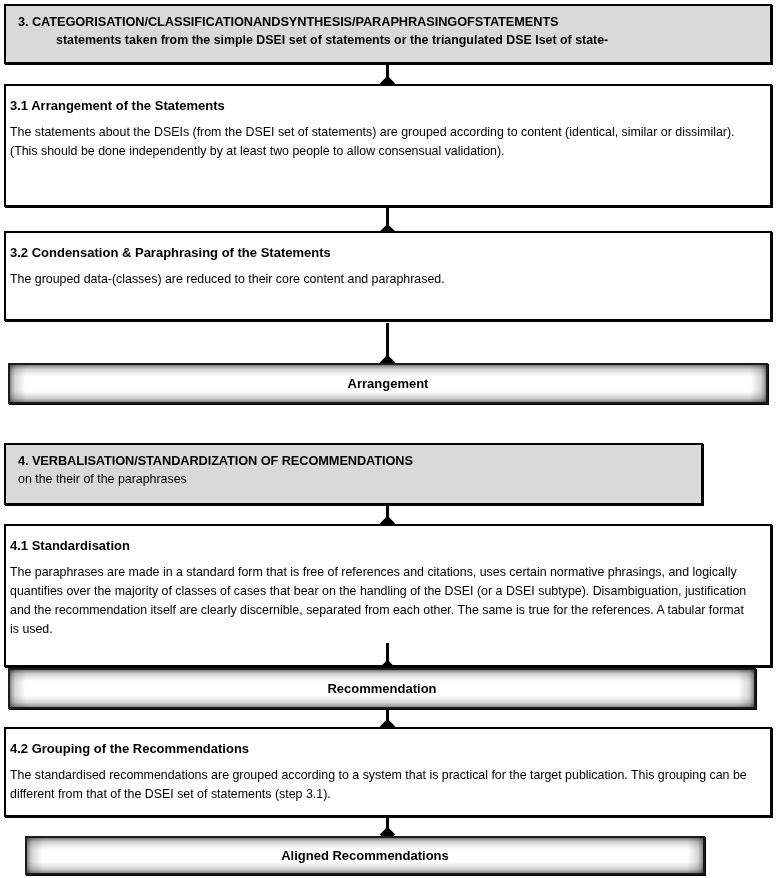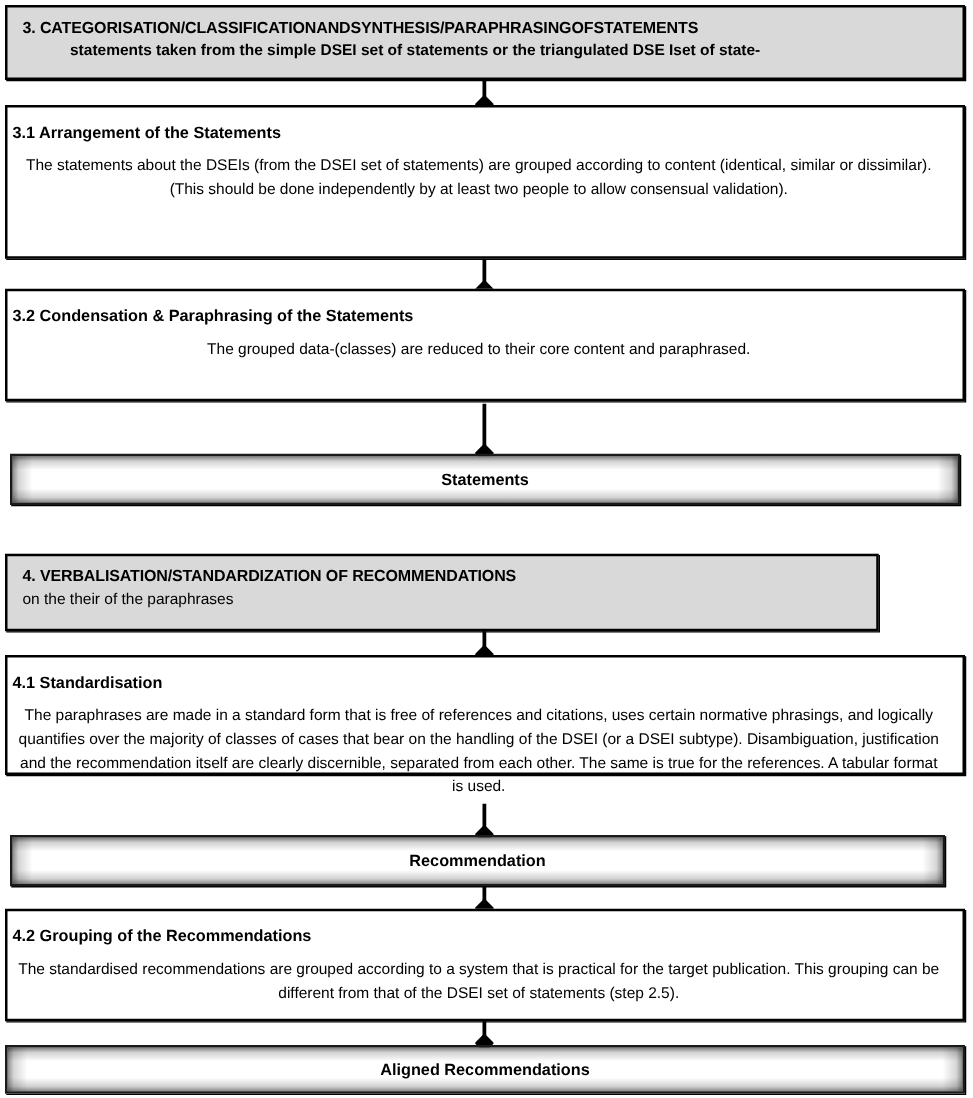--- a/index.html
+++ b/index.html
@@ -64,21 +64,21 @@
     font-size: 13px;
     font-weight: bold;
     margin: 0 0 9px 0;
     line-height: 1.2;
   }
   .step-body {
     font-size: 12.4px;
     font-weight: normal;
     line-height: 1.55;
     margin: 0;
-    text-align: center;
+    text-align: left;
   }
 
   
   .result-box {
     border: 2px solid #1a1a1a;
     box-shadow: 1px 1px 0 0 #000000;
     background:
       linear-gradient(to bottom,
         #7d7d7d 0px, #d2d2d2 4px, #ffffff 11px,
         #ffffff calc(100% - 11px), #d2d2d2 calc(100% - 4px), #8a8a8a 100%),
@@ -135,51 +135,51 @@
 
   <div class="node step-box" style="left:4px; top:231px; width:768px; height:90px;">
     <p class="step-title">3.2 Condensation &amp; Paraphrasing of  the Statements</p>
     <p class="step-body">The grouped data-(classes) are reduced to their core content and paraphrased.</p>
   </div>
 
   <div class="connector" style="left:386px; top:323px; height:42px;"></div>
   <div class="arrow-head" style="left:382px; top:357px;"></div>
 
   <div class="node result-box" style="left:8px; top:363px; width:760px; height:41px;">
-    <span class="result-label">Statements</span>
+    <span class="result-label">Arrangement</span>
   </div>
 
   <div class="node section-header" style="left:4px; top:443px; width:699px; height:62px;">
     <div class="section-title">4. VERBALISATION/STANDARDIZATION OF RECOMMENDATIONS</div>
     <div class="section-subtitle">on the their of the paraphrases</div>
   </div>
 
   <div class="connector" style="left:386px; top:505px; height:24px;"></div>
   <div class="arrow-head" style="left:382px; top:518px;"></div>
 
-  <div class="node step-box" style="left:4px; top:524px; width:768px; height:96px;">
+  <div class="node step-box" style="left:4px; top:524px; width:768px; height:143px;">
     <p class="step-title">4.1  Standardisation</p>
     <p class="step-body">The paraphrases are made in a standard form that is free of references and citations, uses certain normative phrasings, and logically quantifies over the majority of classes of cases that bear on the handling of the DSEI (or a DSEI subtype). Disambiguation, justification and the recommendation itself are clearly discernible, separated from each other. The same is true for the references. A tabular format is used.</p>
   </div>
 
   <div class="connector" style="left:386px; top:643px; height:27px;"></div>
   <div class="arrow-head" style="left:382px; top:662px;"></div>
 
   <div class="node result-box" style="left:8px; top:668px; width:748px; height:41px;">
     <span class="result-label">Recommendation</span>
   </div>
 
   <div class="connector" style="left:386px; top:709px; height:21px;"></div>
   <div class="arrow-head" style="left:382px; top:721px;"></div>
 
   <div class="node step-box" style="left:4px; top:727px; width:768px; height:90px;">
     <p class="step-title">4.2  Grouping of the Recommendations</p>
-    <p class="step-body">The standardised recommendations are grouped according to a system that is practical for the target publication. This grouping can be different from that of the DSEI set of statements (step 2.5).</p>
+    <p class="step-body">The standardised recommendations are grouped according to a system that is practical for the target publication. This grouping can be different from that of the DSEI set of statements (step 3.1).</p>
   </div>
 
   <div class="connector" style="left:386px; top:817px; height:22px;"></div>
   <div class="arrow-head" style="left:382px; top:829px;"></div>
 
-  <div class="node result-box" style="left:4px; top:836px; width:768px; height:39px;">
+  <div class="node result-box" style="left:25px; top:836px; width:680px; height:39px;">
     <span class="result-label">Aligned Recommendations</span>
   </div>
 
 </div>
 
 </body></html>

